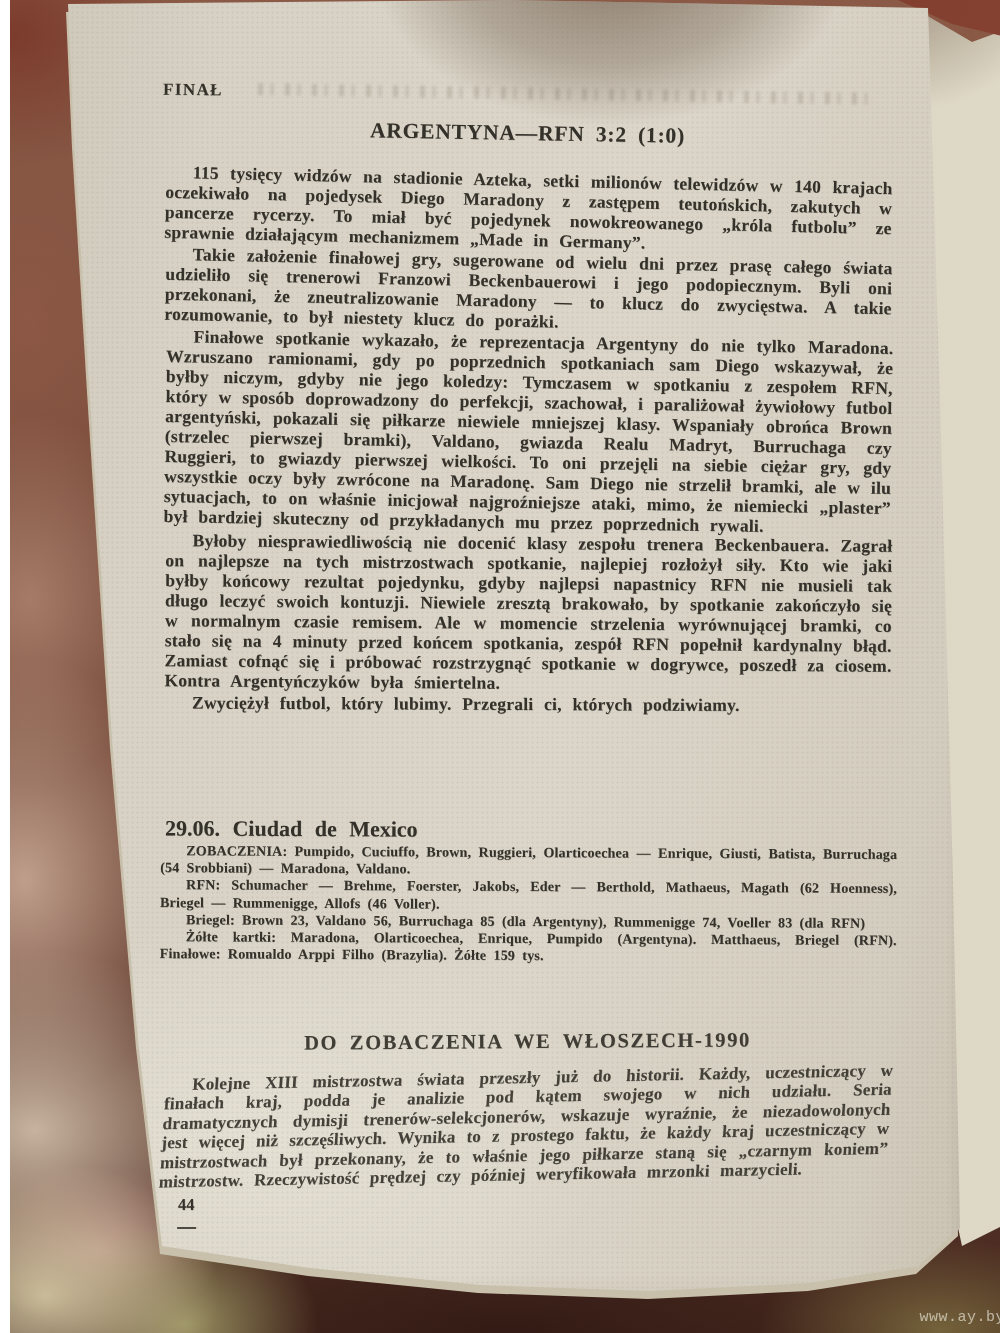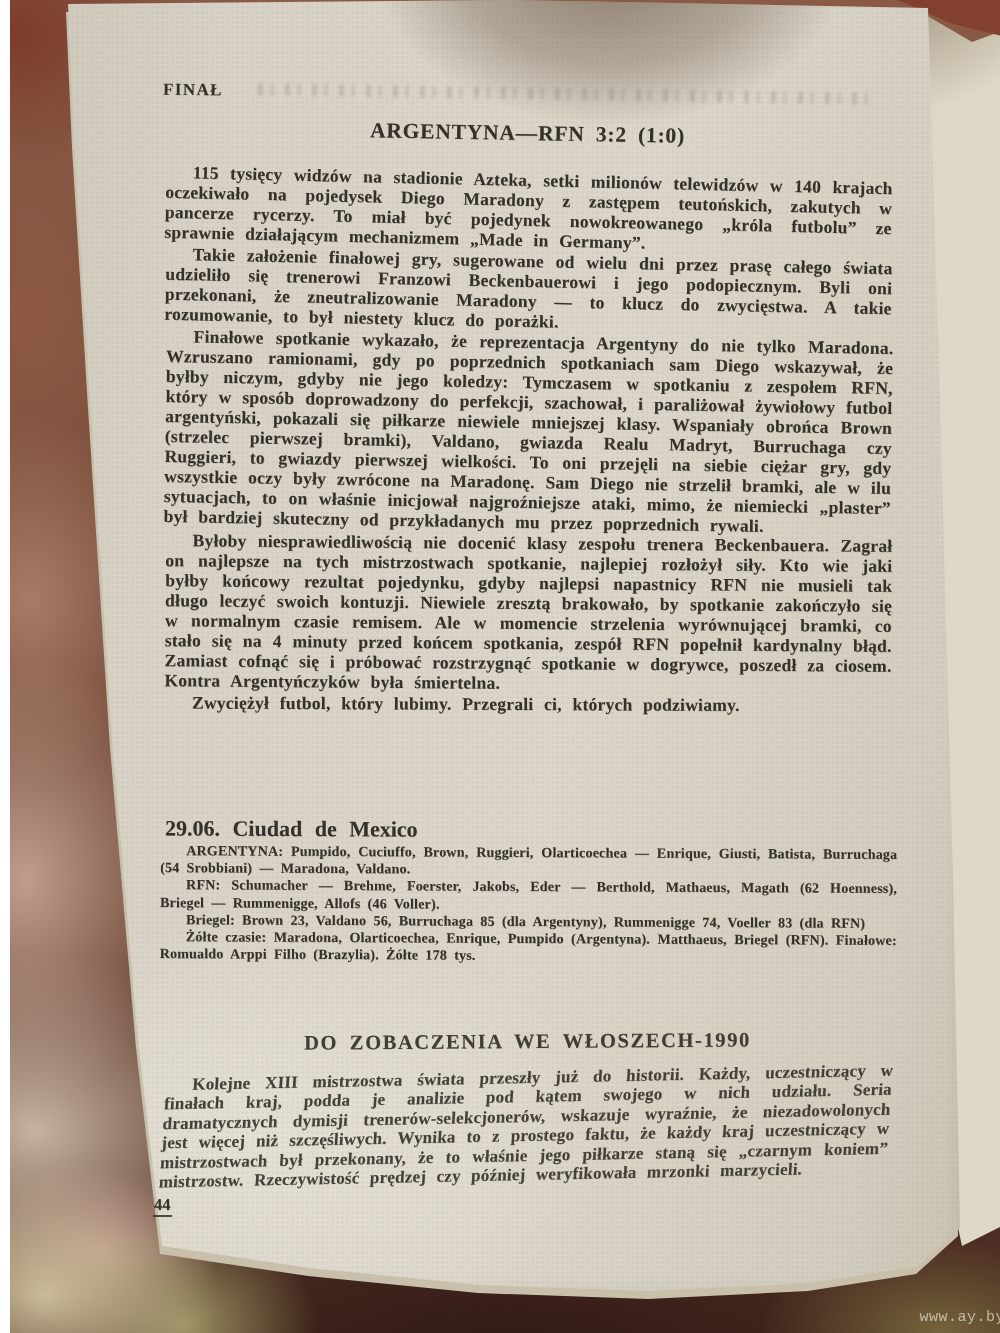--- a/index.html
+++ b/index.html
@@ -90,21 +90,21 @@
   .article p:nth-child(5){ transform:rotate(.25deg); }
 
   .dateline { left:155px; top:816px; font-size:22px; word-spacing:7px; transform:rotate(.25deg); }
 
   .lineups { left:150px; top:844px; width:737px; font-size:14px; line-height:17.2px; text-align:justify; letter-spacing:.2px; word-spacing:3.5px; transform:rotate(.3deg); }
   .lineups p { text-indent:26px; }
 
   .s2-title { left:150px; top:1030px; width:735px; text-align:center; font-size:20.5px; letter-spacing:1.6px; word-spacing:5px; transform:rotate(-.4deg); opacity:.92; }
   .s2-para { left:152px; top:1068px; width:728px; font-size:17px; line-height:19.4px; text-align:justify; letter-spacing:.2px; word-spacing:6px; text-indent:27px; transform:rotate(-1.15deg) skewX(-5deg); opacity:.9; }
 
-  .page-number { left:143px; top:1195px; font-size:16.5px; border-bottom:2px solid rgba(52,49,42,.85); padding:0 1px 0 1px; transform:rotate(-.5deg); }
+  .page-number { left:167px; top:1195px; font-size:16.5px; border-bottom:2px solid rgba(52,49,42,.85); padding:0 1px 12px 1px; transform:rotate(-.5deg); }
 
   .watermark { position:absolute; right:5px; bottom:7px; font-family:Liberation Mono, monospace; font-size:15px; color:rgba(246,243,234,.62); letter-spacing:.5px; }
 </style>
 </head>
 <body>
 
 <div class="scene">
 
   <div class="fabric"></div>
 
@@ -125,24 +125,24 @@
     <p>115 tysięcy widzów na stadionie Azteka, setki milionów telewidzów w 140 krajach oczekiwało na pojedysek Diego Maradony z zastępem teutońskich, zakutych w pancerze rycerzy. To miał być pojedynek nowokreowanego „króla futbolu” ze sprawnie działającym mechanizmem „Made in Germany”.</p>
     <p>Takie założenie finałowej gry, sugerowane od wielu dni przez prasę całego świata udzieliło się trenerowi Franzowi Beckenbauerowi i jego podopiecznym. Byli oni przekonani, że zneutralizowanie Maradony — to klucz do zwycięstwa. A takie rozumowanie, to był niestety klucz do porażki.</p>
     <p>Finałowe spotkanie wykazało, że reprezentacja Argentyny do nie tylko Maradona. Wzruszano ramionami, gdy po poprzednich spotkaniach sam Diego wskazywał, że byłby niczym, gdyby nie jego koledzy: Tymczasem w spotkaniu z zespołem RFN, który w sposób doprowadzony do perfekcji, szachował, i paraliżował żywiołowy futbol argentyński, pokazali się piłkarze niewiele mniejszej klasy. Wspaniały obrońca Brown (strzelec pierwszej bramki), Valdano, gwiazda Realu Madryt, Burruchaga czy Ruggieri, to gwiazdy pierwszej wielkości. To oni przejęli na siebie ciężar gry, gdy wszystkie oczy były zwrócone na Maradonę. Sam Diego nie strzelił bramki, ale w ilu sytuacjach, to on właśnie inicjował najgroźniejsze ataki, mimo, że niemiecki „plaster” był bardziej skuteczny od przykładanych mu przez poprzednich rywali.</p>
     <p>Byłoby niesprawiedliwością nie docenić klasy zespołu trenera Beckenbauera. Zagrał on najlepsze na tych mistrzostwach spotkanie, najlepiej rozłożył siły. Kto wie jaki byłby końcowy rezultat pojedynku, gdyby najlepsi napastnicy RFN nie musieli tak długo leczyć swoich kontuzji. Niewiele zresztą brakowało, by spotkanie zakończyło się w normalnym czasie remisem. Ale w momencie strzelenia wyrównującej bramki, co stało się na 4 minuty przed końcem spotkania, zespół RFN popełnił kardynalny błąd. Zamiast cofnąć się i próbować rozstrzygnąć spotkanie w dogrywce, poszedł za ciosem. Kontra Argentyńczyków była śmiertelna.</p>
     <p>Zwyciężył futbol, który lubimy. Przegrali ci, których podziwiamy.</p>
   </div>
 
   <div class="txt dateline">29.06. Ciudad de Mexico</div>
 
   <div class="txt lineups">
-    <p><strong>ARGENTYNA:</strong><span> Pumpido, Cuciuffo, Brown, Ruggieri, Olarticoechea — Enrique, Giusti, Batista, Burruchaga (54 Srobbiani) — Maradona, Valdano.</span></p>
+    <p><strong>ZOBACZENIA:</strong><span> Pumpido, Cuciuffo, Brown, Ruggieri, Olarticoechea — Enrique, Giusti, Batista, Burruchaga (54 Srobbiani) — Maradona, Valdano.</span></p>
     <p><strong>RFN:</strong><span> Schumacher — Brehme, Foerster, Jakobs, Eder — Berthold, Mathaeus, Magath (62 Hoenness), Briegel — Rummenigge, Allofs (46 Voller).</span></p>
     <p><strong>Briegel:</strong><span> Brown 23, Valdano 56, Burruchaga 85 (dla Argentyny), Rummenigge 74, Voeller 83 (dla RFN)</span></p>
-    <p><strong>Żółte czasie:</strong><span> Maradona, Olarticoechea, Enrique, Pumpido (Argentyna). Matthaeus, Briegel (RFN). </span><strong>Finałowe:</strong><span> Romualdo Arppi Filho (Brazylia). </span><strong>Żółte</strong><span> 178 tys.</span></p>
+    <p><strong>Żółte kartki:</strong><span> Maradona, Olarticoechea, Enrique, Pumpido (Argentyna). Matthaeus, Briegel (RFN). </span><strong>Finałowe:</strong><span> Romualdo Arppi Filho (Brazylia). </span><strong>Żółte</strong><span> 159 tys.</span></p>
   </div>
 
   <div class="txt s2-title">DO ZOBACZENIA WE WŁOSZECH-1990</div>
   <div class="txt s2-para">Kolejne XIII mistrzostwa świata przeszły już do historii. Każdy, uczestniczący w finałach kraj, podda je analizie pod kątem swojego w nich udziału. Seria dramatycznych dymisji trenerów-selekcjonerów, wskazuje wyraźnie, że niezadowolonych jest więcej niż szczęśliwych. Wynika to z prostego faktu, że każdy kraj uczestniczący w mistrzostwach był przekonany, że to właśnie jego piłkarze staną się „czarnym koniem” mistrzostw. Rzeczywistość prędzej czy później weryfikowała mrzonki marzycieli.</div>
 
   <div class="txt page-number">44</div>
 
   <div class="watermark">www.ay.by</div>
 
 </div>

